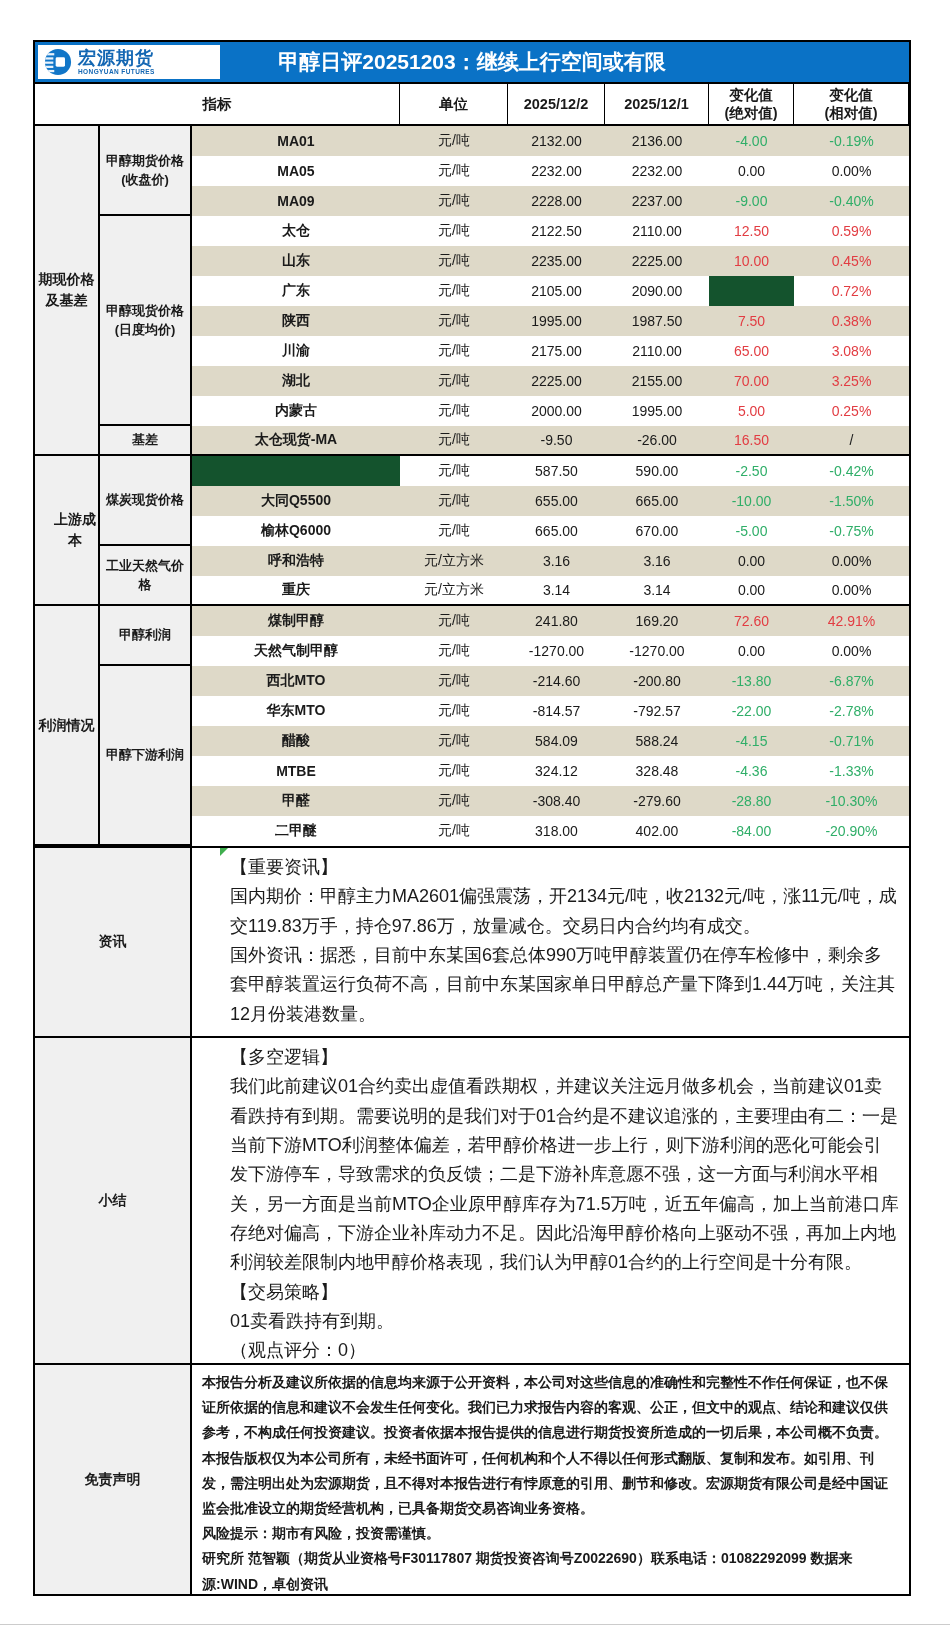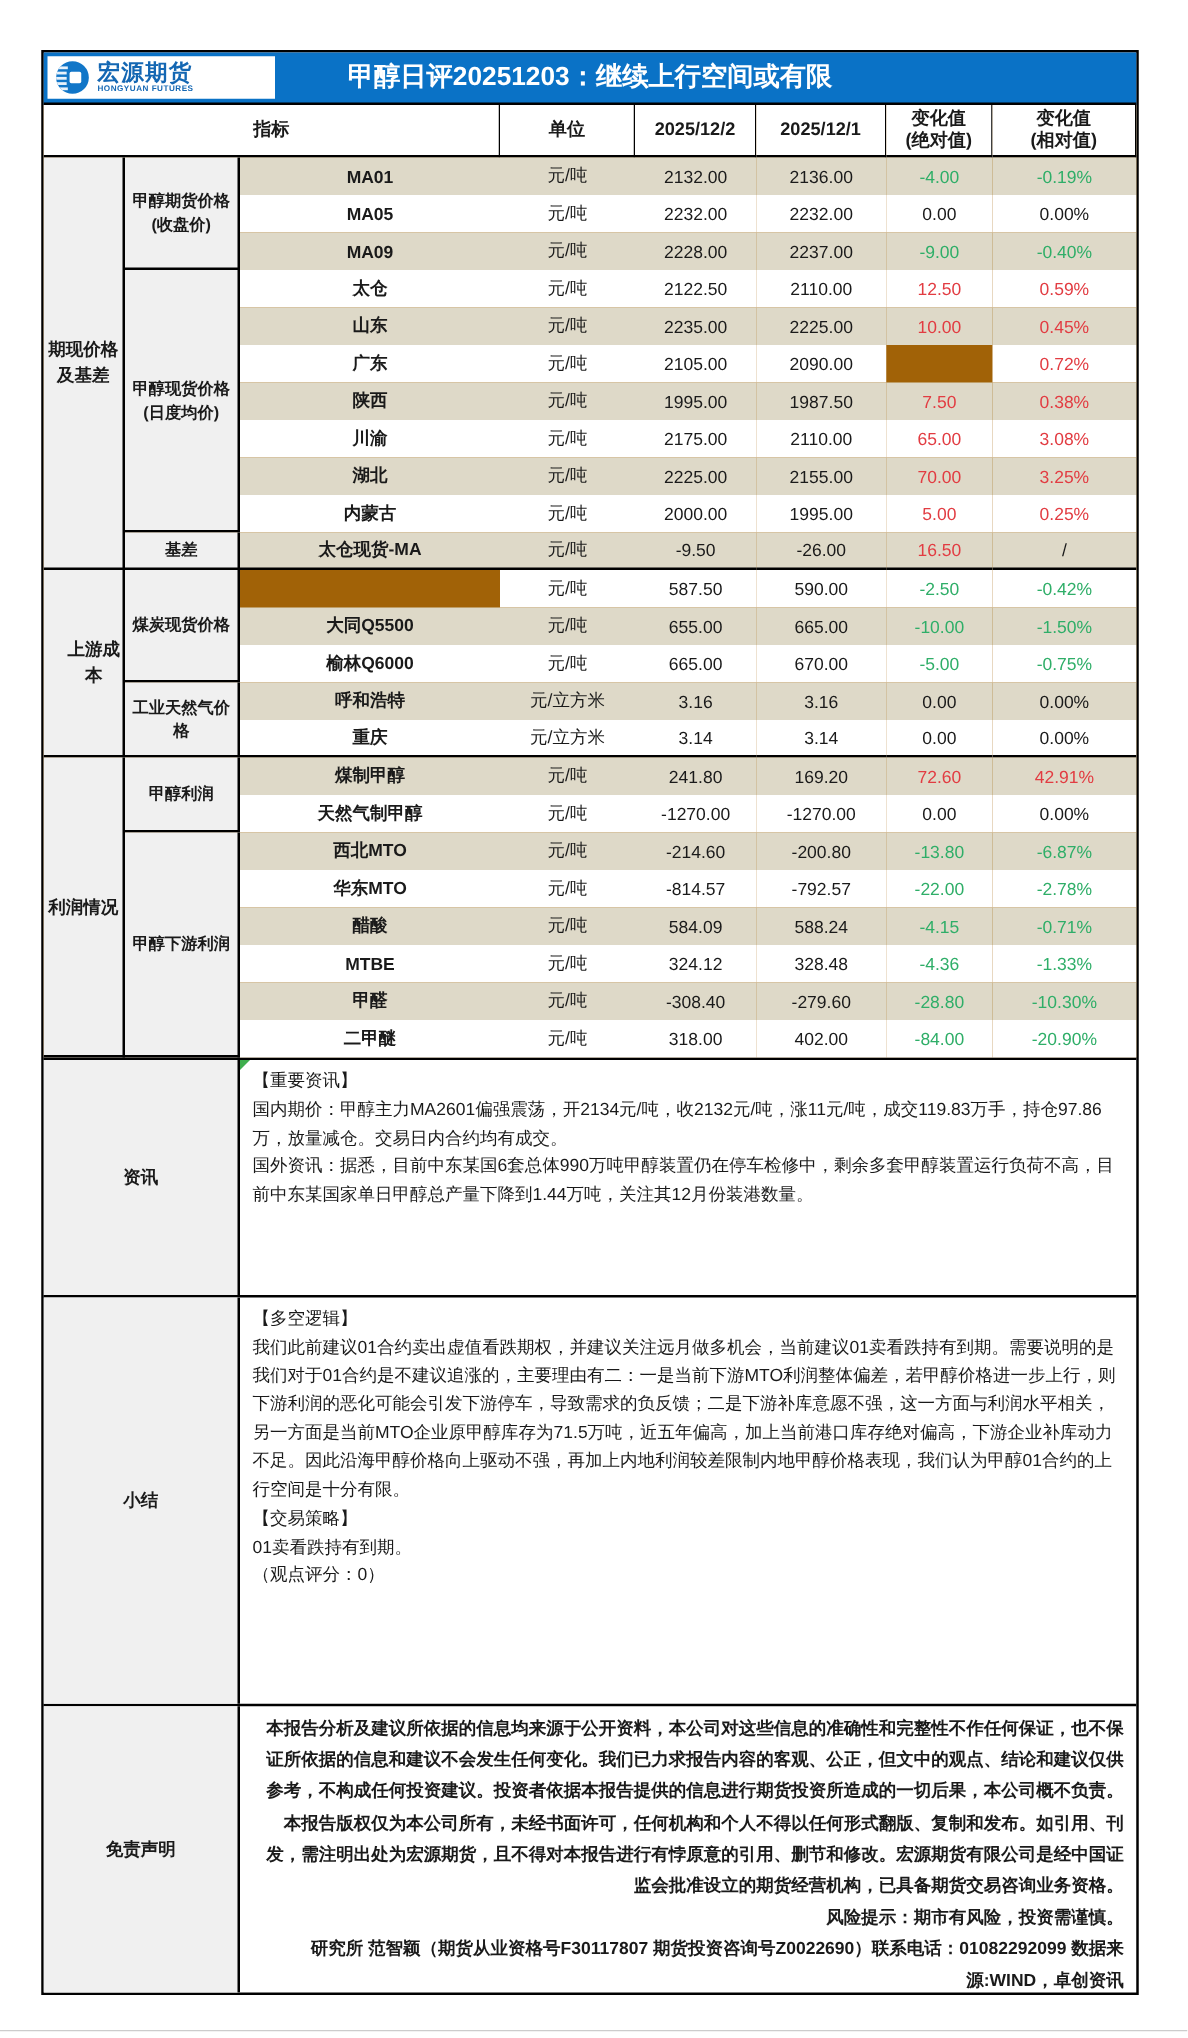--- a/index.html
+++ b/index.html
@@ -11,21 +11,21 @@
   .titlebar{position:relative;height:40px;background:#0a72c6;border-bottom:2px solid #000;}
   .logo-box{position:absolute;left:3px;top:3px;height:34px;width:182px;background:#fff;
             display:flex;align-items:center;gap:6px;padding-left:6px;box-sizing:border-box;}
   .logo-text{display:flex;flex-direction:column;line-height:1;}
   .logo-cn{font-size:18px;font-weight:bold;color:#1467b3;letter-spacing:1px;}
   .logo-en{font-size:6.5px;font-weight:bold;color:#1467b3;letter-spacing:.4px;margin-top:2px;}
   .main-title{height:40px;line-height:40px;text-align:center;color:#fff;font-size:21px;font-weight:bold;}
 
   
   .grid{display:grid;grid-template-columns:65px 92px 208px 108px 97px 104px 85px 115px;
-        grid-template-rows:42px;grid-auto-rows:30px;background:#a16207;}
+        grid-template-rows:42px;grid-auto-rows:30px;background:#14532d;}
   .th{background:#fff;font-weight:bold;font-size:14.5px;display:flex;flex-direction:column;
       align-items:center;justify-content:center;border-right:1px solid #000;border-bottom:2px solid #000;line-height:1.25;}
   .th:last-child{border-right:none;}
   .th-span3{grid-column:1 / 4;}
   .gcell{grid-column:1;background:#f0f0f0;border-right:2px solid #000;border-bottom:2px solid #000;
          display:flex;align-items:center;justify-content:center;text-align:center;
          font-weight:bold;font-size:14px;white-space:pre-line;line-height:1.5;}
   .scell{grid-column:2;background:#f0f0f0;border-right:2px solid #000;border-bottom:2px solid #000;
          display:flex;align-items:center;justify-content:center;text-align:center;
          font-weight:bold;font-size:13px;white-space:pre-line;line-height:1.5;}
@@ -40,22 +40,22 @@
 
   
   .section{display:flex;border-top:2px solid #000;box-sizing:border-box;}
   .s-news{height:190px;}
   .s-summary{height:327px;}
   .s-disclaimer{height:231px;}
   .section-label{width:157px;min-width:157px;background:#f0f0f0;border-right:2px solid #000;
                  display:flex;align-items:center;justify-content:center;font-weight:bold;font-size:14px;box-sizing:border-box;}
   .section-body{flex:1;padding:5px 10px 4px 10px;position:relative;overflow:hidden;}
   .section-body p{margin:0;}
-  .body-big{font-size:14px;line-height:1.63;}
-  .body-small{font-size:14px;line-height:1.8;font-weight:bold;text-align:right;}
+  .body-big{font-size:18px;line-height:1.63;margin-left:28px;}
+  .body-small{font-size:14px;line-height:1.8;font-weight:bold;}
   .corner-flag{position:absolute;top:0;left:0;width:0;height:0;
                border-top:8px solid #3fae4e;border-right:8px solid transparent;}
   .page-edge{position:absolute;left:0;right:0;top:1624px;border-top:1px solid #cccccc;}
 </style>
 </head>
 <body>
 
 <div class="page">
   <div class="doc">
 

